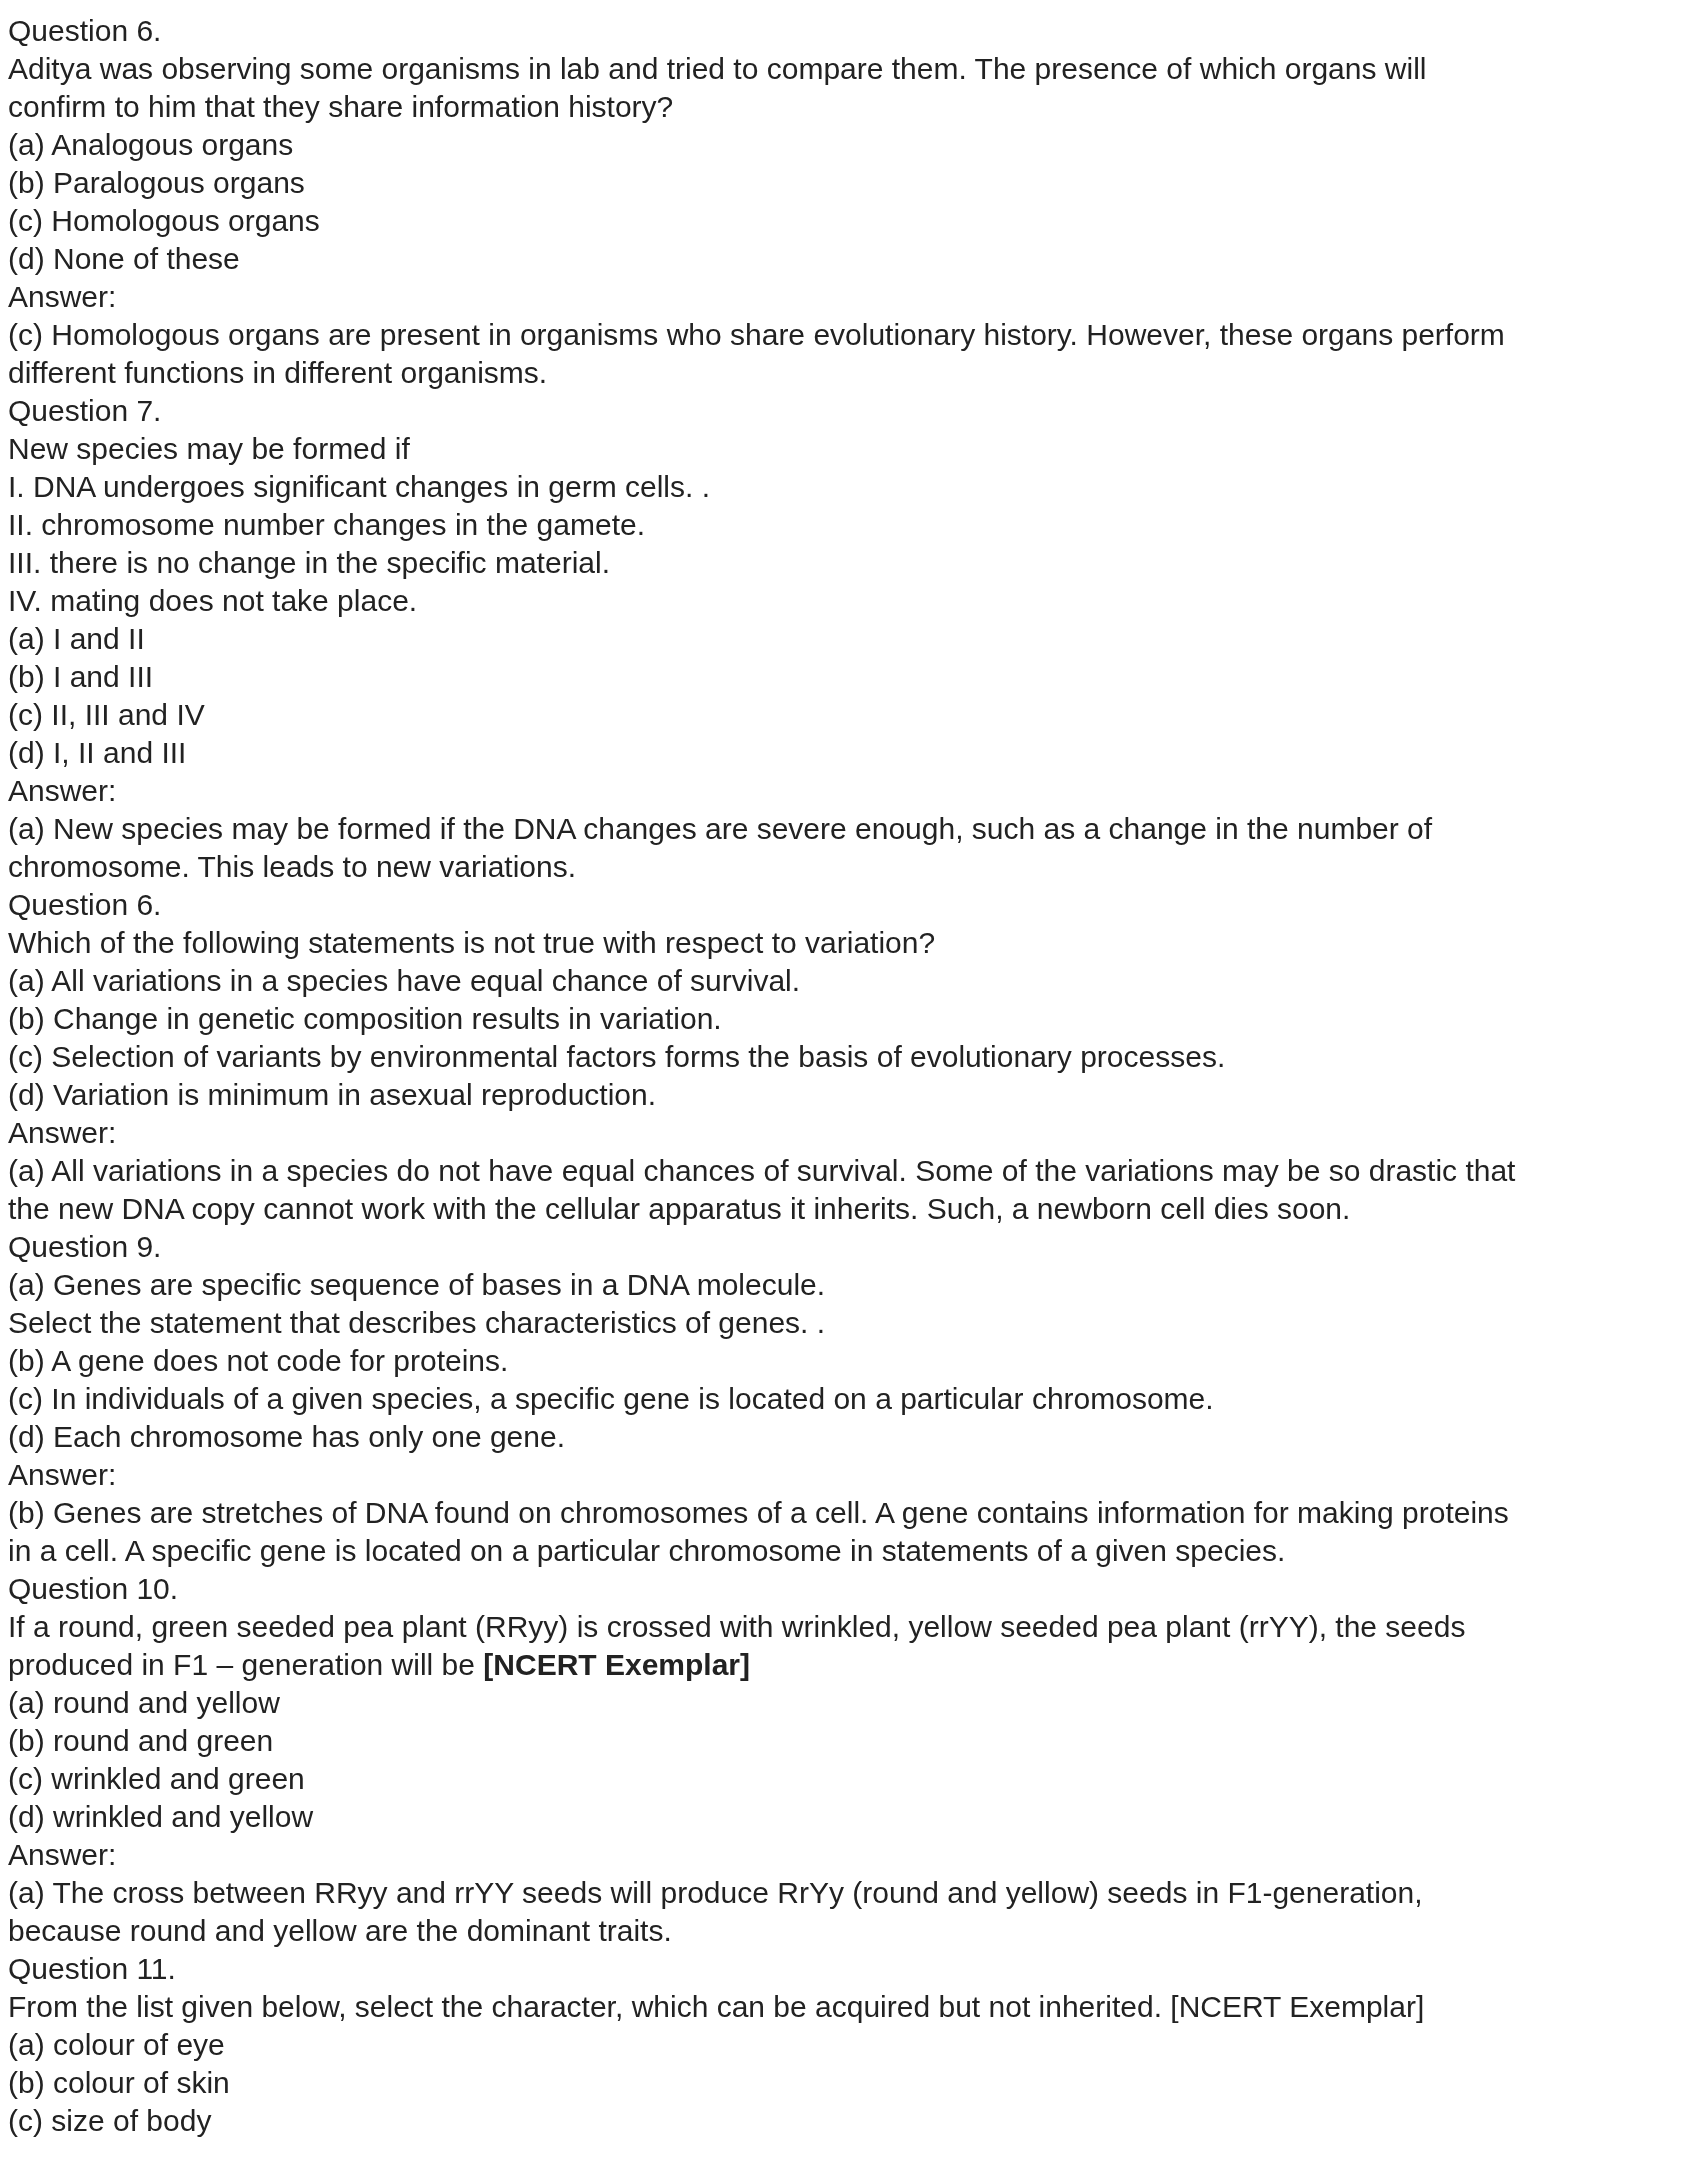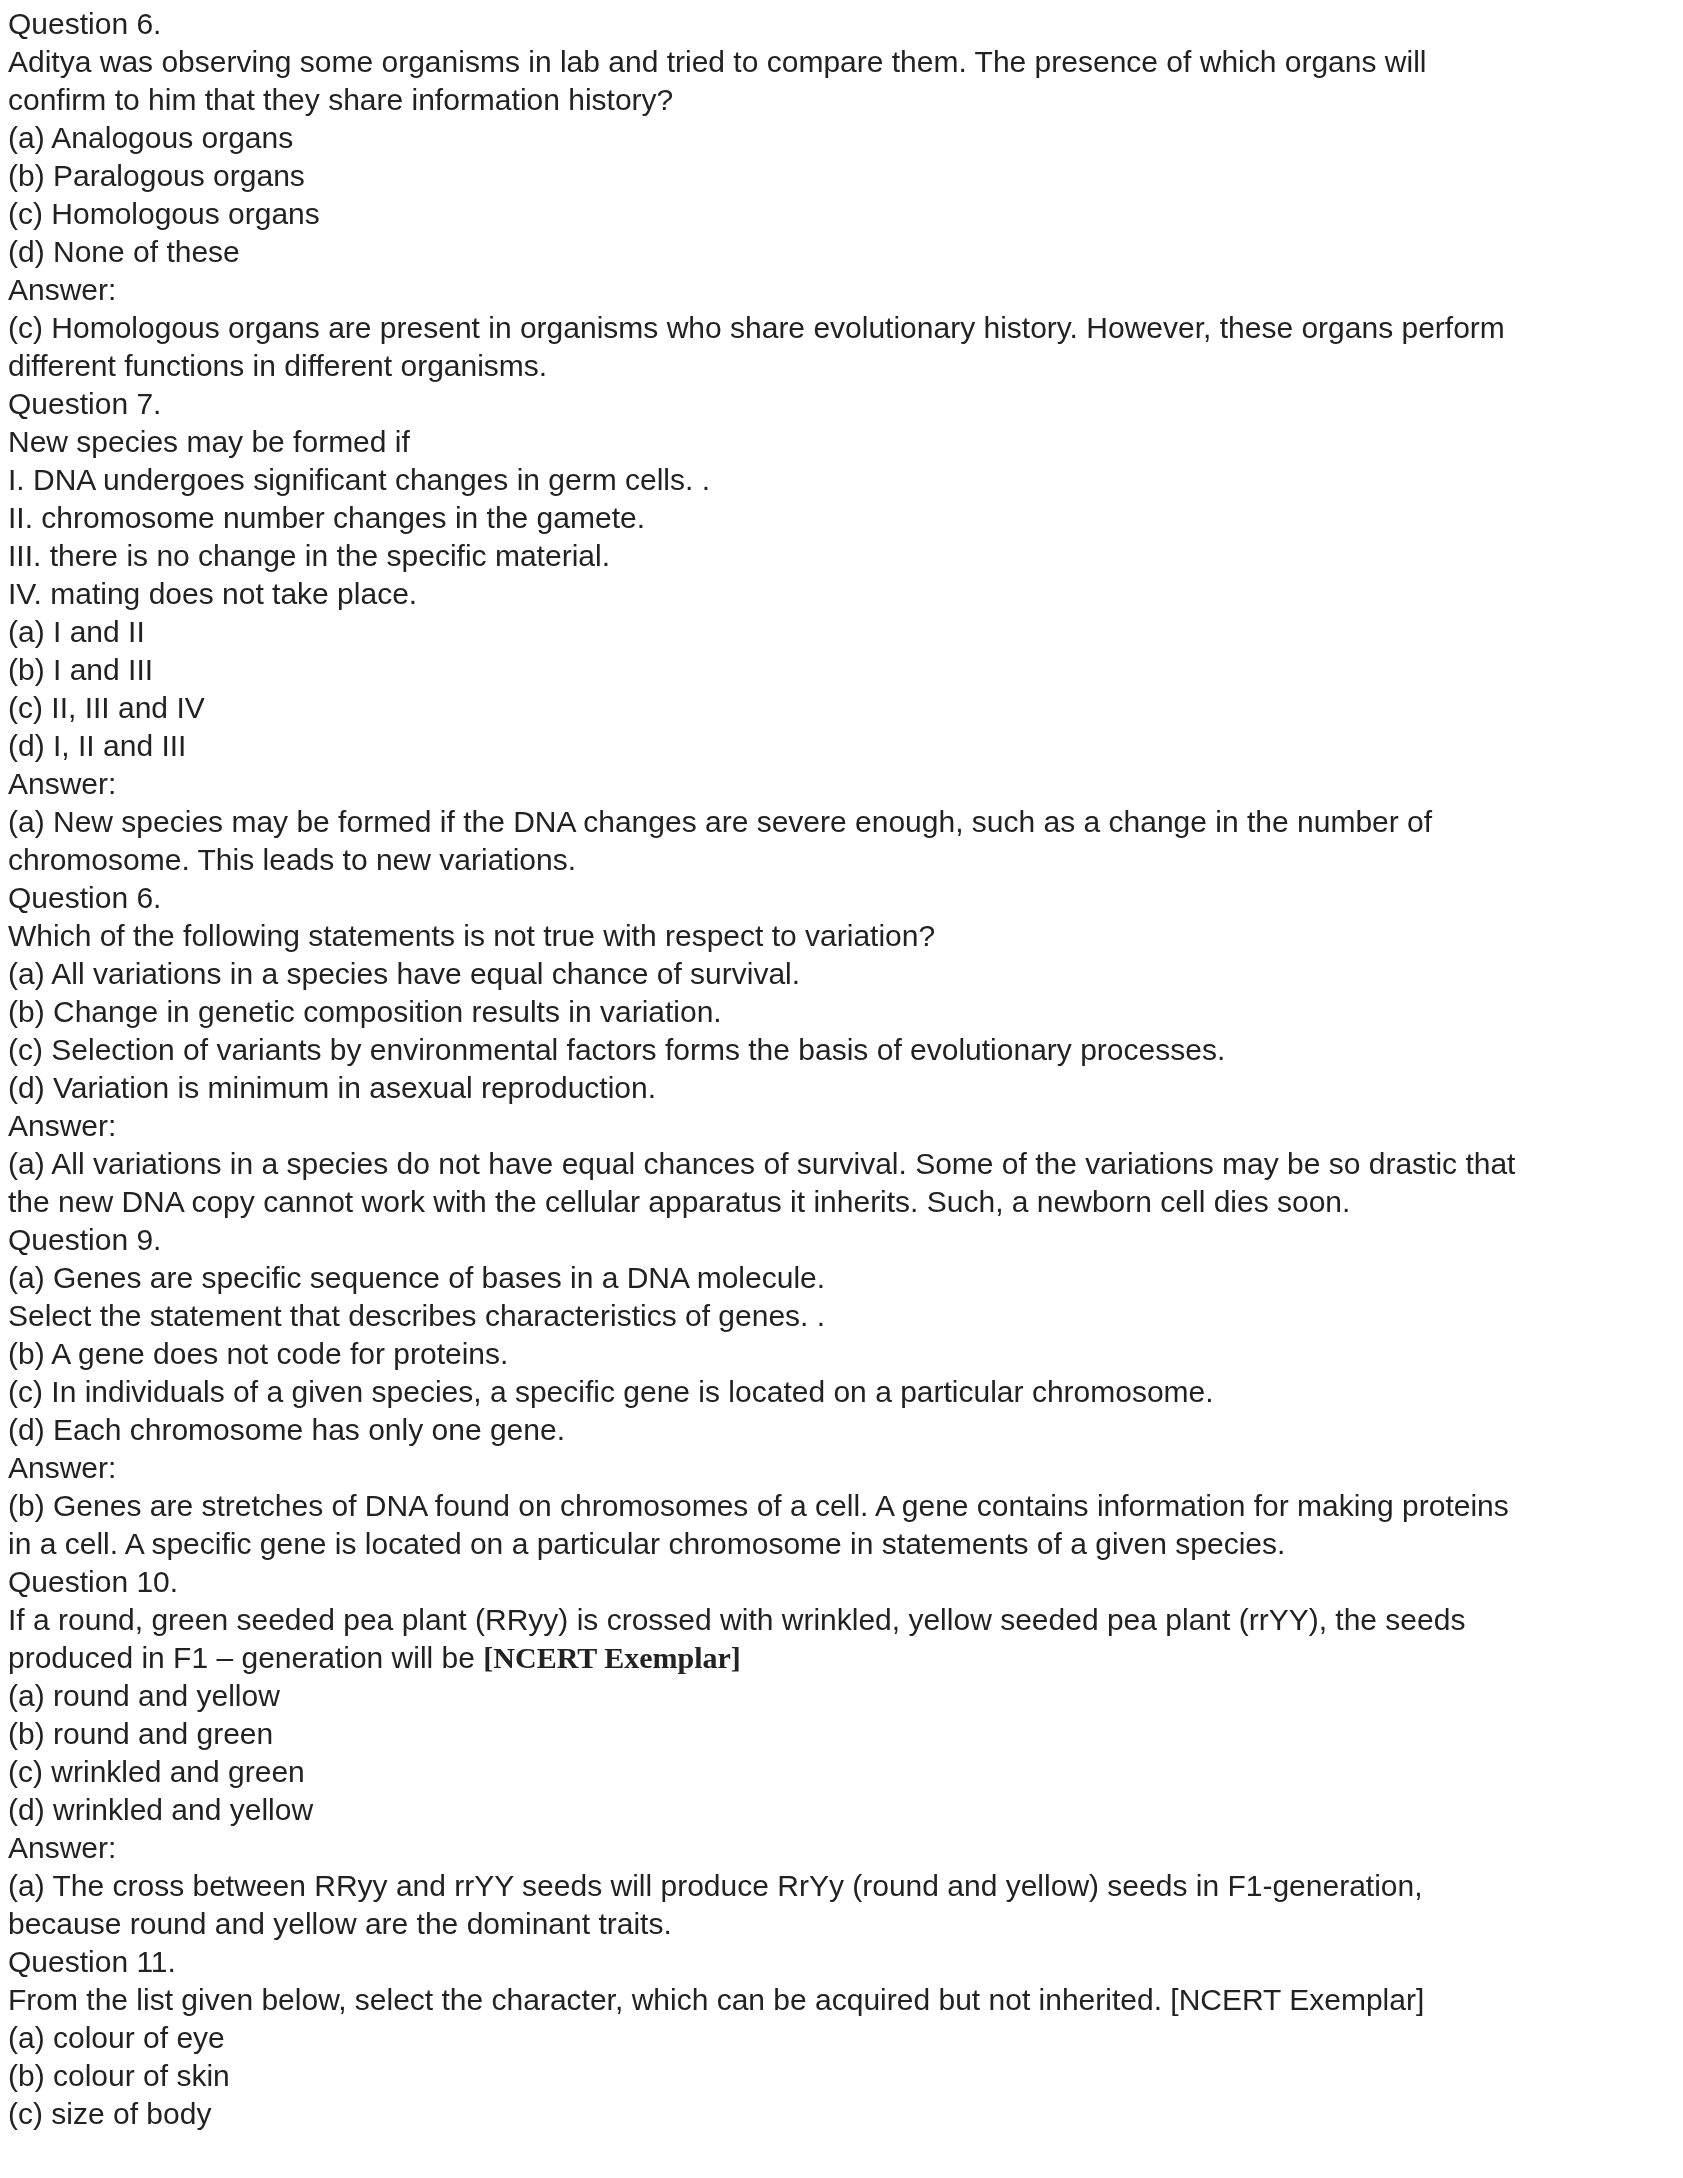--- a/index.html
+++ b/index.html
@@ -7,34 +7,33 @@
     padding: 0;
     background: #ffffff;
     width: 1683px;
     height: 2178px;
     overflow: hidden;
   }
   .doc {
     box-sizing: border-box;
     width: 1683px;
     height: 2178px;
-    padding: 5px 6px 0 8px;
+    padding: 12px 6px 0 8px;
     font-family: "Liberation Sans", "DejaVu Sans", sans-serif;
     font-size: 30px;
     line-height: 38px;
     color: #222222;
     letter-spacing: 0;
   }
   .line {
     white-space: pre;
     height: 38px;
   }
   .line b {
     font-weight: bold;
-    font-family: Liberation Serif, serif;
   }
 </style>
 </head>
 <body>
 
 <div class="doc">
     <div class="line"><span>Question 6.</span></div>
     <div class="line"><span>Aditya was observing some organisms in lab and tried to compare them. The presence of which organs will</span></div>
     <div class="line"><span>confirm to him that they share information history?</span></div>
     <div class="line"><span>(a) Analogous organs</span></div>

